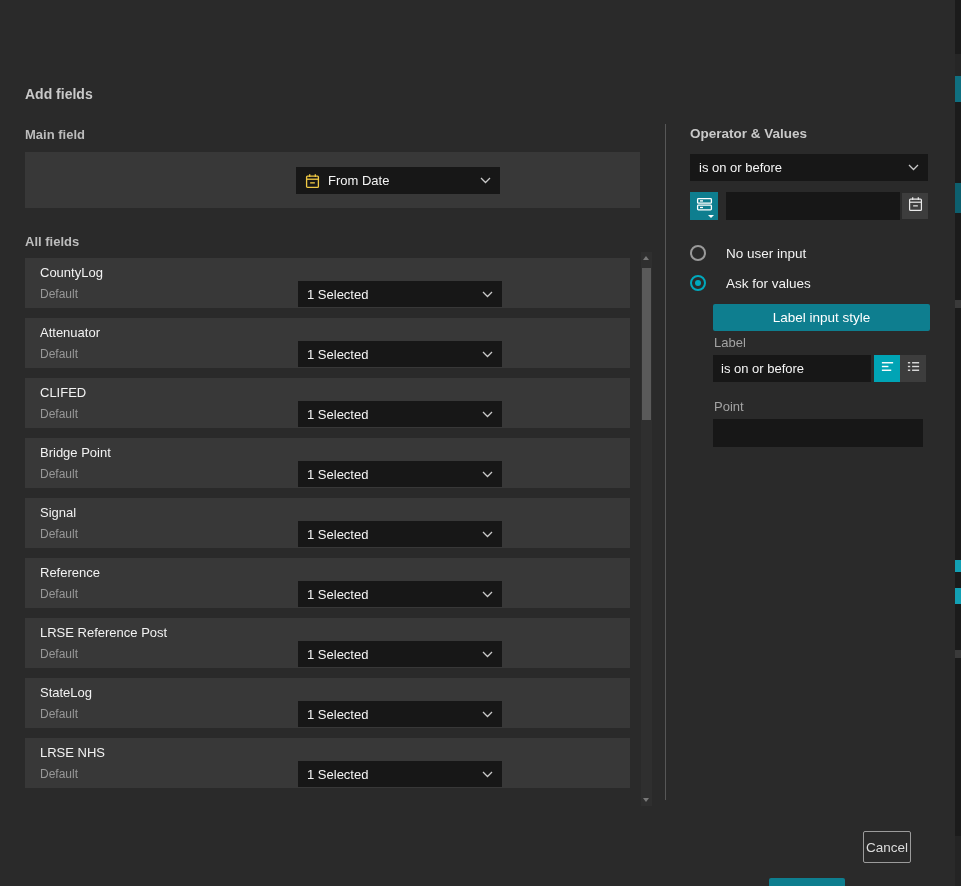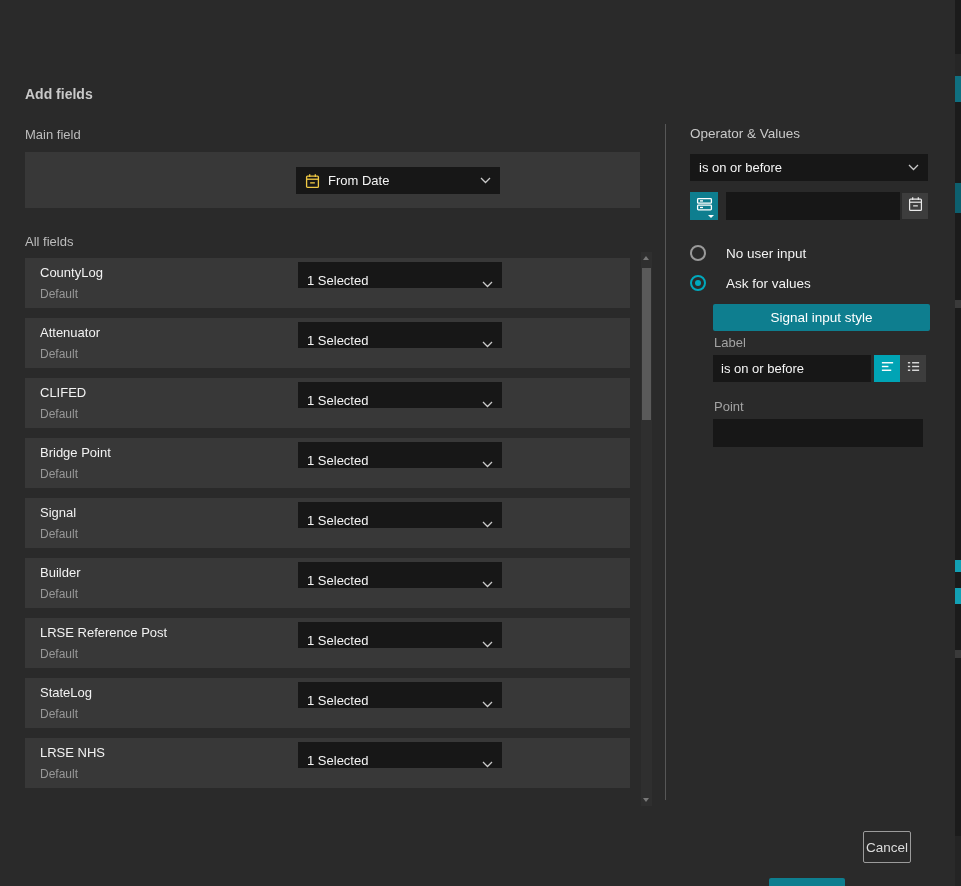--- a/index.html
+++ b/index.html
@@ -7,38 +7,38 @@
   #dialog{
     position:relative;width:961px;height:886px;background:#2a2a2a;
     font-family:"Liberation Sans",sans-serif;color:#ffffff;overflow:hidden;
   }
   
   .titlebar{position:absolute;top:0;left:0;width:955px;height:53px;background:#292929;border-bottom:1px solid #757575;}
   .title{position:absolute;left:16px;top:16px;font-size:15px;font-weight:bold;color:#efefef;letter-spacing:.2px;}
   .close-btn{position:absolute;right:14px;top:17px;width:20px;height:20px;display:flex;align-items:center;justify-content:center;cursor:pointer;}
   
   .h-main{position:absolute;font-size:14px;font-weight:bold;color:#c9c9c9;}
-  .h-sec{position:absolute;font-size:13px;font-weight:normal;color:#bdbdbd;}
+  .h-sec{position:absolute;font-size:13px;font-weight:bold;color:#bdbdbd;}
   .lbl{position:absolute;font-size:13px;color:#a3a3a3;}
   
   .panel{position:absolute;background:#383838;}
   
   .select{
     position:absolute;height:27px;background:#171717;display:flex;align-items:center;
     padding:0 9px;font-size:13px;color:#f5f5f5;cursor:pointer;
   }
   .select .sel-text{flex:1;white-space:nowrap;overflow:hidden;}
   .select .chev{flex:none;margin-left:6px;display:flex;}
   .cal{display:flex;margin-right:8px;}
   
   #all-fields-list{position:absolute;left:25px;top:258px;width:605px;}
   .field-row{position:relative;width:605px;height:50px;background:#383838;margin-bottom:10px;}
   .field-name{position:absolute;left:15px;top:7px;font-size:13px;color:#f2f2f2;}
   .field-sub{position:absolute;left:15px;bottom:7px;font-size:12px;color:#989898;}
-  .row-select{left:273px;top:4px;width:204px;height:26px;align-items:flex-end;}
+  .row-select{left:273px;top:23px;width:204px;height:26px;}
   
   .scrollbar{position:absolute;left:641px;top:252px;width:11px;height:554px;background:#2f2f2f;}
   .sb-up,.sb-down{position:absolute;left:2px;width:0;height:0;border-left:3.5px solid transparent;border-right:3.5px solid transparent;cursor:pointer;}
   .sb-up{top:4px;border-bottom:4px solid #787878;}
   .sb-down{bottom:4px;border-top:4px solid #787878;}
   .sb-thumb{position:absolute;left:1px;top:16px;width:9px;height:152px;background:#5a5a5a;cursor:pointer;}
   
   .vdivider{position:absolute;left:665px;top:124px;width:1px;height:676px;background:#575757;}
   
   .icon-btn{position:absolute;display:flex;align-items:center;justify-content:center;cursor:pointer;}
@@ -156,21 +156,21 @@
         <span class="sel-text">1 Selected</span>
         <span class="chev">
           <svg width="11" height="7" viewBox="0 0 11 7" fill="none">
               <path d="M1 1l4.5 4.5L10 1" stroke="#c9c9c9" stroke-width="1.3"></path>
             </svg>
         </span>
       </div>
     </div>
 
     <div class="field-row">
-      <div class="field-name">Builder</div>
+      <div class="field-name">Reference</div>
       <div class="field-sub">Default</div>
       <div class="select row-select">
         <span class="sel-text">1 Selected</span>
         <span class="chev">
           <svg width="11" height="7" viewBox="0 0 11 7" fill="none">
               <path d="M1 1l4.5 4.5L10 1" stroke="#c9c9c9" stroke-width="1.3"></path>
             </svg>
         </span>
       </div>
     </div>
@@ -260,21 +260,21 @@
 
   <div class="radio-row" style="left:690px;top:245px;">
     <div class="radio"></div>
     <div class="radio-label">No user input</div>
   </div>
   <div class="radio-row" style="left:690px;top:275px;">
     <div class="radio on"></div>
     <div class="radio-label">Ask for values</div>
   </div>
 
-  <button class="btn btn-primary" style="left:713px;top:304px;width:217px;height:27px;">Signal input style</button>
+  <button class="btn btn-primary" style="left:713px;top:304px;width:217px;height:27px;">Label input style</button>
 
   <div class="lbl" style="left:714px;top:335px;">Label</div>
   <input class="text-input" style="left: 713px; top: 355px; width: 158px; height: 27px;" value="is on or before">
   <div class="icon-btn btn-teal-bright" style="left:874px;top:355px;width:26px;height:27px;">
     <span>
       <svg width="15" height="15" viewBox="0 0 16 16" stroke="#ffffff" stroke-width="1.5">
         <line x1="2" y1="4" x2="14" y2="4"></line>
         <line x1="2" y1="8" x2="9" y2="8"></line>
         <line x1="2" y1="12" x2="12" y2="12"></line>
       </svg>

